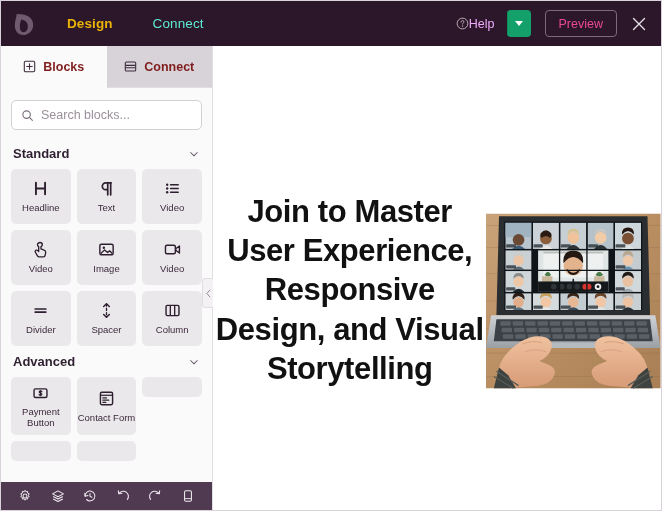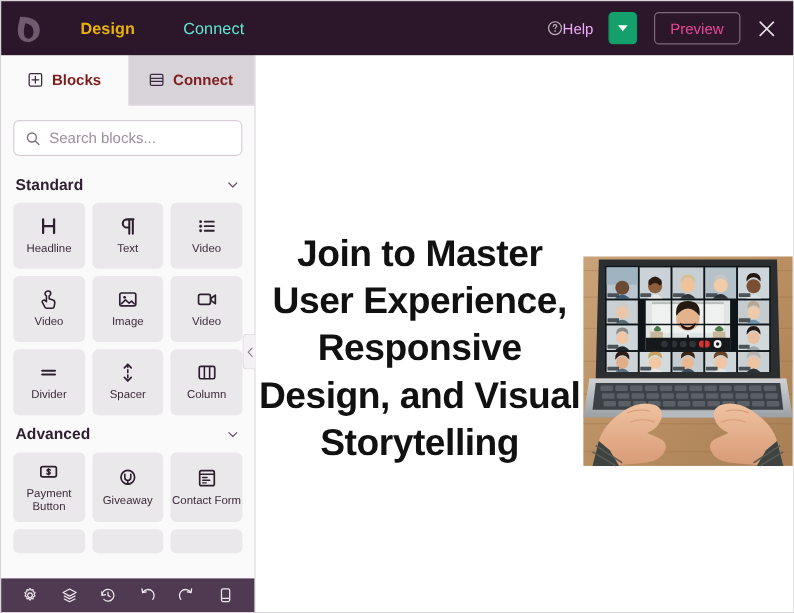--- a/index.html
+++ b/index.html
@@ -400,28 +400,20 @@
 
           <div class="tile tall">
             <svg class="tile-ico" viewBox="0 0 20 20">
               <rect x="3.2" y="6.2" width="13.6" height="9" rx="1.6" fill="none" stroke="#2e1f30" stroke-width="1.5"></rect>
               <path d="M10 8 V13.4 M11.5 9.3 C11.5 8.6 10.9 8.3 10 8.3 C9.1 8.3 8.6 8.7 8.6 9.4
                        C8.6 10.9 11.5 10.2 11.5 11.8 C11.5 12.6 10.8 13 10 13 C9.1 13 8.5 12.6 8.5 11.9" fill="none" stroke="#2e1f30" stroke-width="1.2" stroke-linecap="round"></path>
             </svg>
             <span class="tile-label">Payment Button</span>
           </div>
 
-          <div class="tile tall">
-            <svg class="tile-ico" viewBox="0 0 20 20">
-              <circle cx="10" cy="9.2" r="6" fill="none" stroke="#2e1f30" stroke-width="1.5"></circle>
-              <path d="M7.4 6.6 V9.4 C7.4 10.9 8.6 12 10 12 C11.4 12 12.6 10.9 12.6 9.4 V6.6" fill="none" stroke="#2e1f30" stroke-width="1.4" stroke-linecap="round"></path>
-              <path d="M10 12 V14.6 M8.3 14.9 H11.7" stroke="#2e1f30" stroke-width="1.4" stroke-linecap="round"></path>
-            </svg>
-            <span class="tile-label">Giveaway</span>
-          </div>
 
           <div class="tile tall">
             <svg class="tile-ico" viewBox="0 0 20 20">
               <rect x="3.6" y="3.4" width="12.8" height="13.2" rx="1.5" fill="none" stroke="#2e1f30" stroke-width="1.5"></rect>
               <path d="M3.6 6.6 H16.4" stroke="#2e1f30" stroke-width="1.3"></path>
               <path d="M6.2 9.4 H10 M6.2 11.8 H12.4 M6.2 14.1 H9.2" stroke="#2e1f30" stroke-width="1.3" stroke-linecap="round"></path>
             </svg>
             <span class="tile-label">Contact Form</span>
           </div>
 

